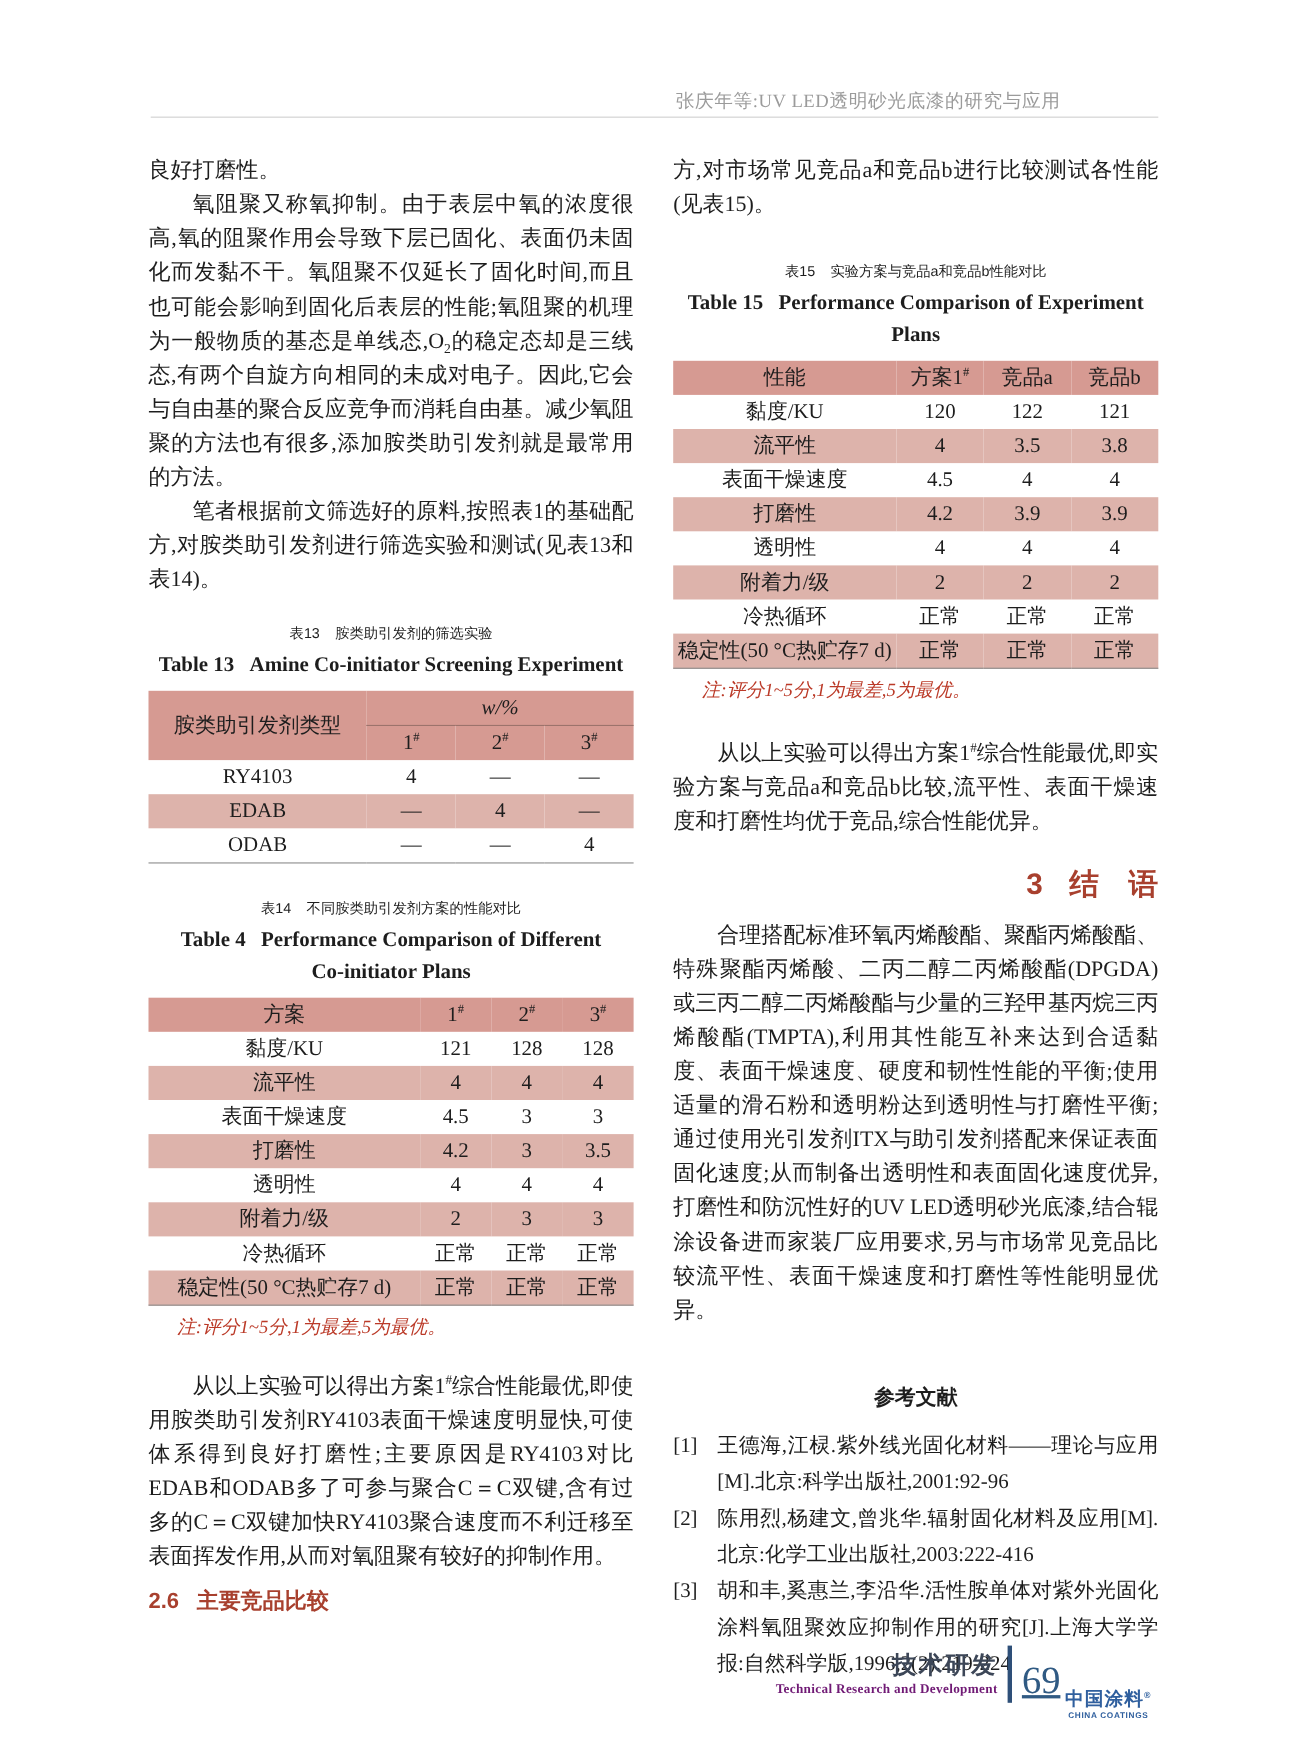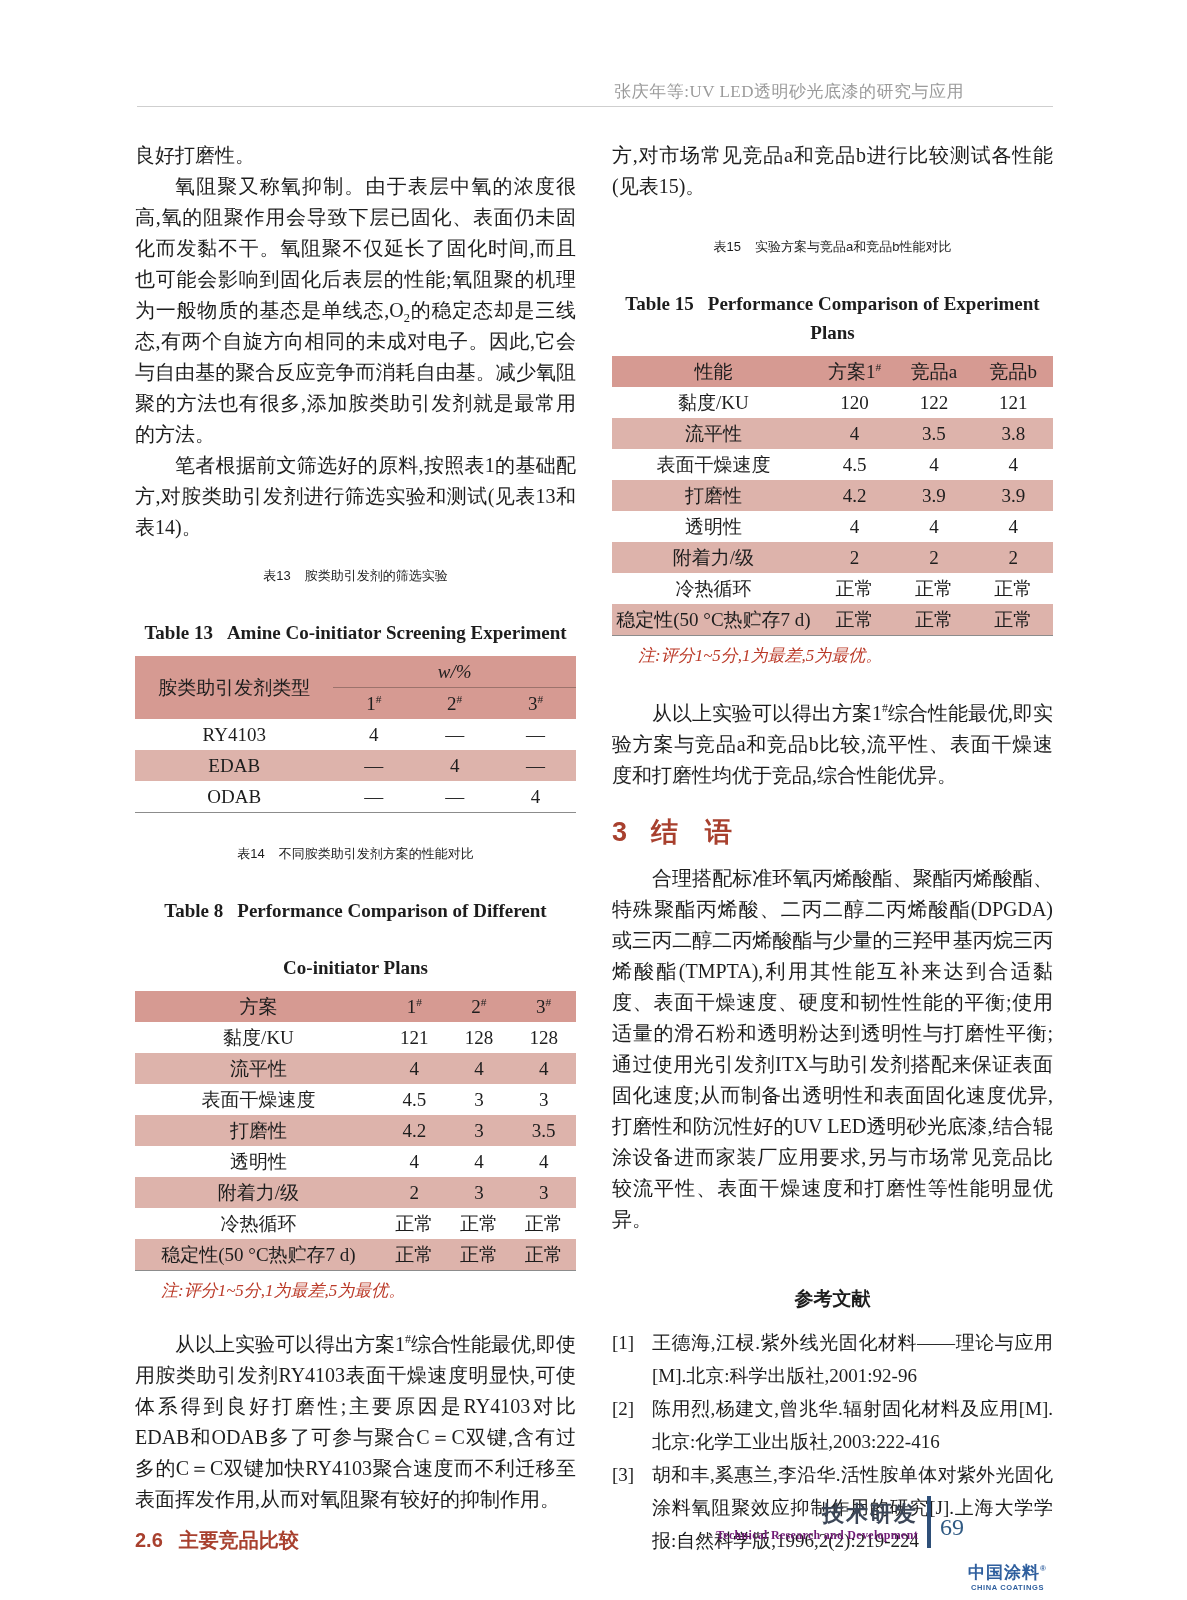--- a/index.html
+++ b/index.html
@@ -20,29 +20,29 @@
   .col.right { left:612px; }
 
   p.body { text-indent:2em; }
   p.cont { text-indent:0; }
   sub,sup { line-height:0; }
   sub { font-size:62%; }
   .p-sup { font-size:60%; vertical-align:super; }
 
   h2.sec { font-family:"Liberation Sans","DejaVu Sans",sans-serif; color:var(--accent-red); font-size:20px; font-weight:bold; line-height:30px; margin:10px 0 8px; text-align:left; }
   h2.sec .num { margin-right:16px; }
-  .sec3 { font-family:"Liberation Sans","DejaVu Sans",sans-serif; color:var(--accent-red); font-size:27px; font-weight:bold; line-height:38px; margin:22px 0 12px; text-align:left; }
+  .sec3 { font-family:"Liberation Sans","DejaVu Sans",sans-serif; color:var(--accent-red); font-size:27px; font-weight:bold; line-height:38px; margin:22px 0 12px; text-align:right; }
   .sec3 .num { margin-right:24px; }
 
   .tblock { margin-top:18px; }
   .tblock.m26 { margin-top:26px; }
   .tblock.m30 { margin-top:30px; }
   .tcap { text-align:center; line-height:29px; }
   .cap-cn { font-family:"Liberation Sans","DejaVu Sans",sans-serif; font-weight:normal; font-size:13px; }
-  .cap-en { font-weight:bold; font-size:19px;margin-top:28px; }
+  .cap-en { font-weight:bold; font-size:19px; }
   .cap-label { margin-right:14px; }
 
   table.tbl { width:100%; border-collapse:collapse; table-layout:fixed; font-size:19px; margin-top:9px; border-bottom:1.5px solid #8c8c8c; }
   .tbl th,.tbl td { font-weight:normal; text-align:center; height:30px; padding:0 2px; vertical-align:middle; }
   .tbl thead tr { background:var(--pink-header); }
   .tbl tbody tr:nth-child(even) { background:var(--pink-stripe); }
   .lbl-left { text-align:left; padding-left:20px; }
   .t13 col.c-lbl { width:45%; }
   .t14 col.c-lbl { width:56%; }
   .t15 col.c-lbl { width:46%; }
@@ -62,21 +62,21 @@
   .logo { margin:6px 0 0 auto; width:fit-content; text-align:center; margin-right:6px; }
   .logo-cn { color:var(--logo-blue); font-family:"Liberation Sans","DejaVu Sans",sans-serif; font-weight:bold; font-size:17px; letter-spacing:1px; line-height:20px; }
   .logo-cn sup { font-size:8px; }
   .logo-en { color:var(--logo-blue); font-family:"Liberation Sans","DejaVu Sans",sans-serif; font-weight:bold; font-size:7.5px; letter-spacing:.6px; line-height:10px; }
 
   .footer { position:absolute; top:1496px; right:134px; display:flex; align-items:center; }
   .f-left { text-align:right; margin-right:9px; }
   .f-cn { font-family:"Liberation Sans","DejaVu Sans",sans-serif; font-weight:bold; font-size:22px; color:var(--footer-dark); letter-spacing:2px; line-height:26px; }
   .f-en { font-weight:bold; font-size:12px; color:#701a75; letter-spacing:.3px; line-height:16px; }
   .f-bar { width:4px; height:52px; background:#2e4f78; margin-right:9px; }
-  .f-num { font-size:24px; color:var(--footer-blue); line-height:1; margin-top:10px; }
+  .f-num { font-size:35px; color:var(--footer-blue); line-height:1; margin-top:10px;text-decoration:underline; }
 </style>
 </head>
 <body>
 
 <div class="page">
 
   <div class="running-head">张庆年等:UV LED透明砂光底漆的研究与应用</div>
   <div class="head-rule"></div>
 
   <div class="col left">
@@ -129,21 +129,21 @@
               <td>—</td>
               <td>4</td>
             </tr>
         </tbody>
       </table>
     </div>
 
     <div class="tblock m26">
       <div class="tcap">
         <div class="cap-cn"><span class="cap-label">表14</span><span>不同胺类助引发剂方案的性能对比</span></div>
-        <div class="cap-en"><span class="cap-label">Table 8</span><span>Performance Comparison of Different</span></div>
+        <div class="cap-en"><span class="cap-label">Table 4</span><span>Performance Comparison of Different</span></div>
         <div class="cap-en">Co-initiator Plans</div>
       </div>
       <table class="tbl t14">
         <colgroup>
             <col class="c-lbl">
             <col>
             <col>
             <col>
           </colgroup>
         <thead>

